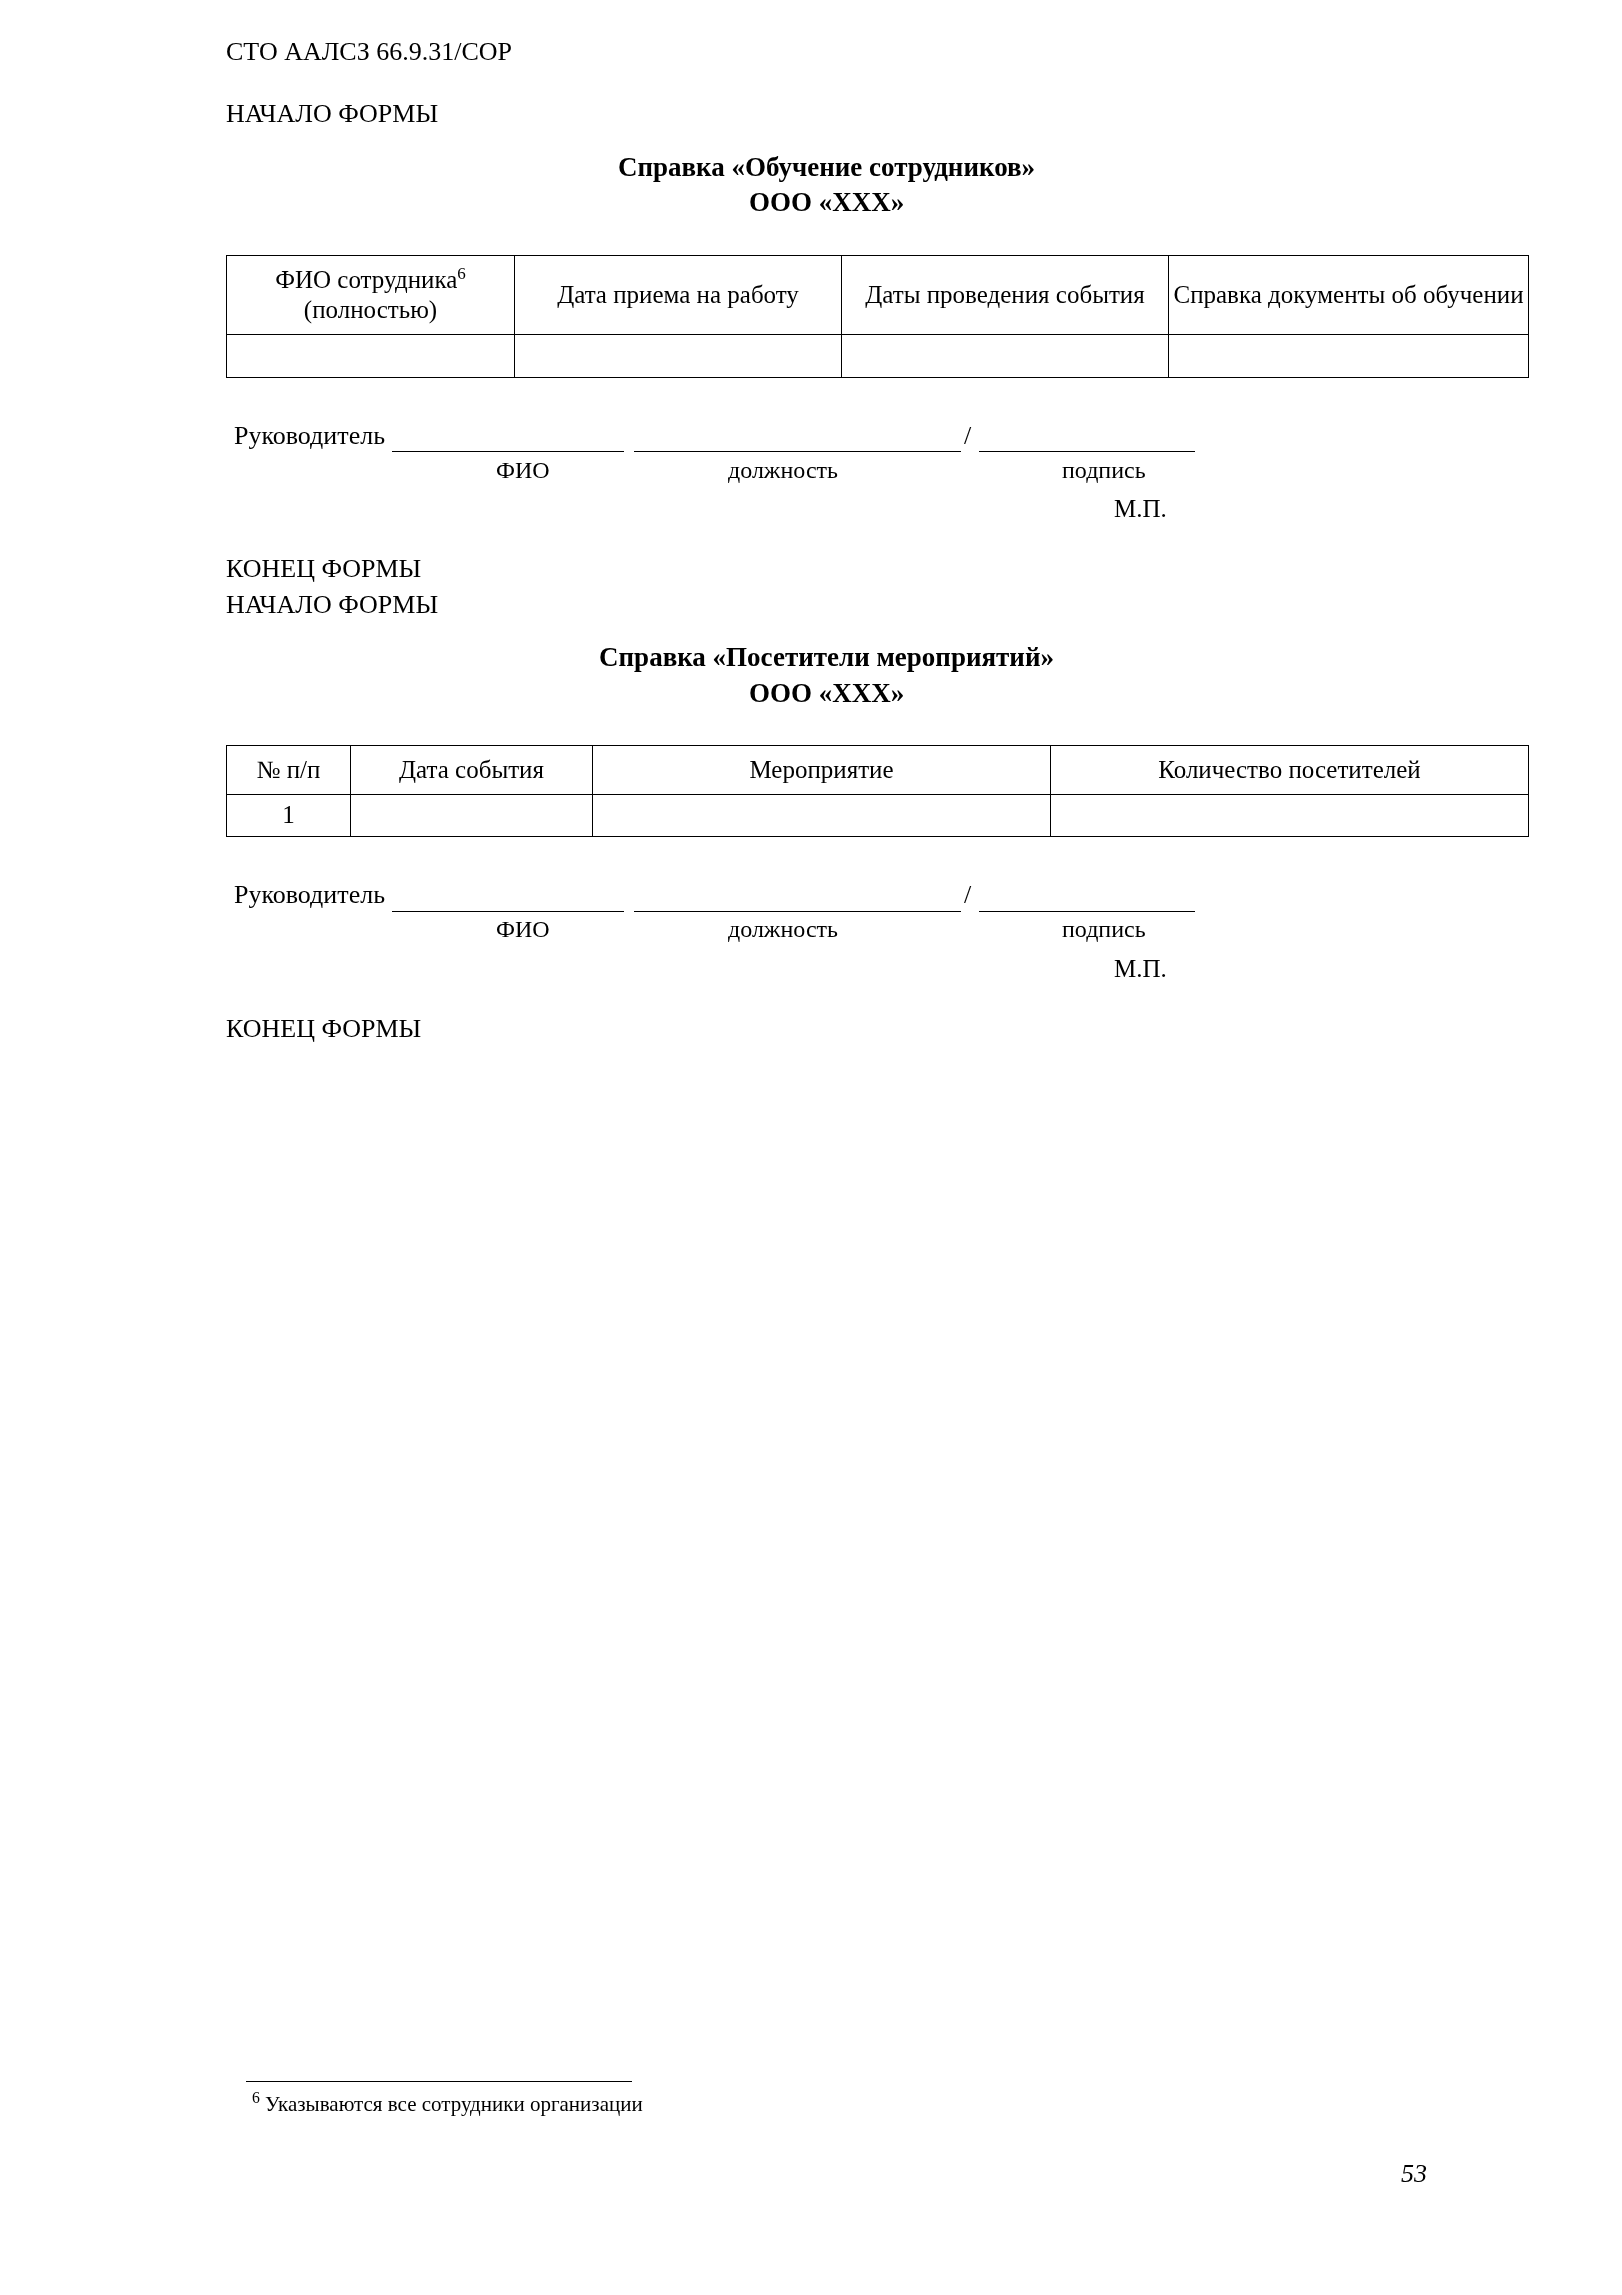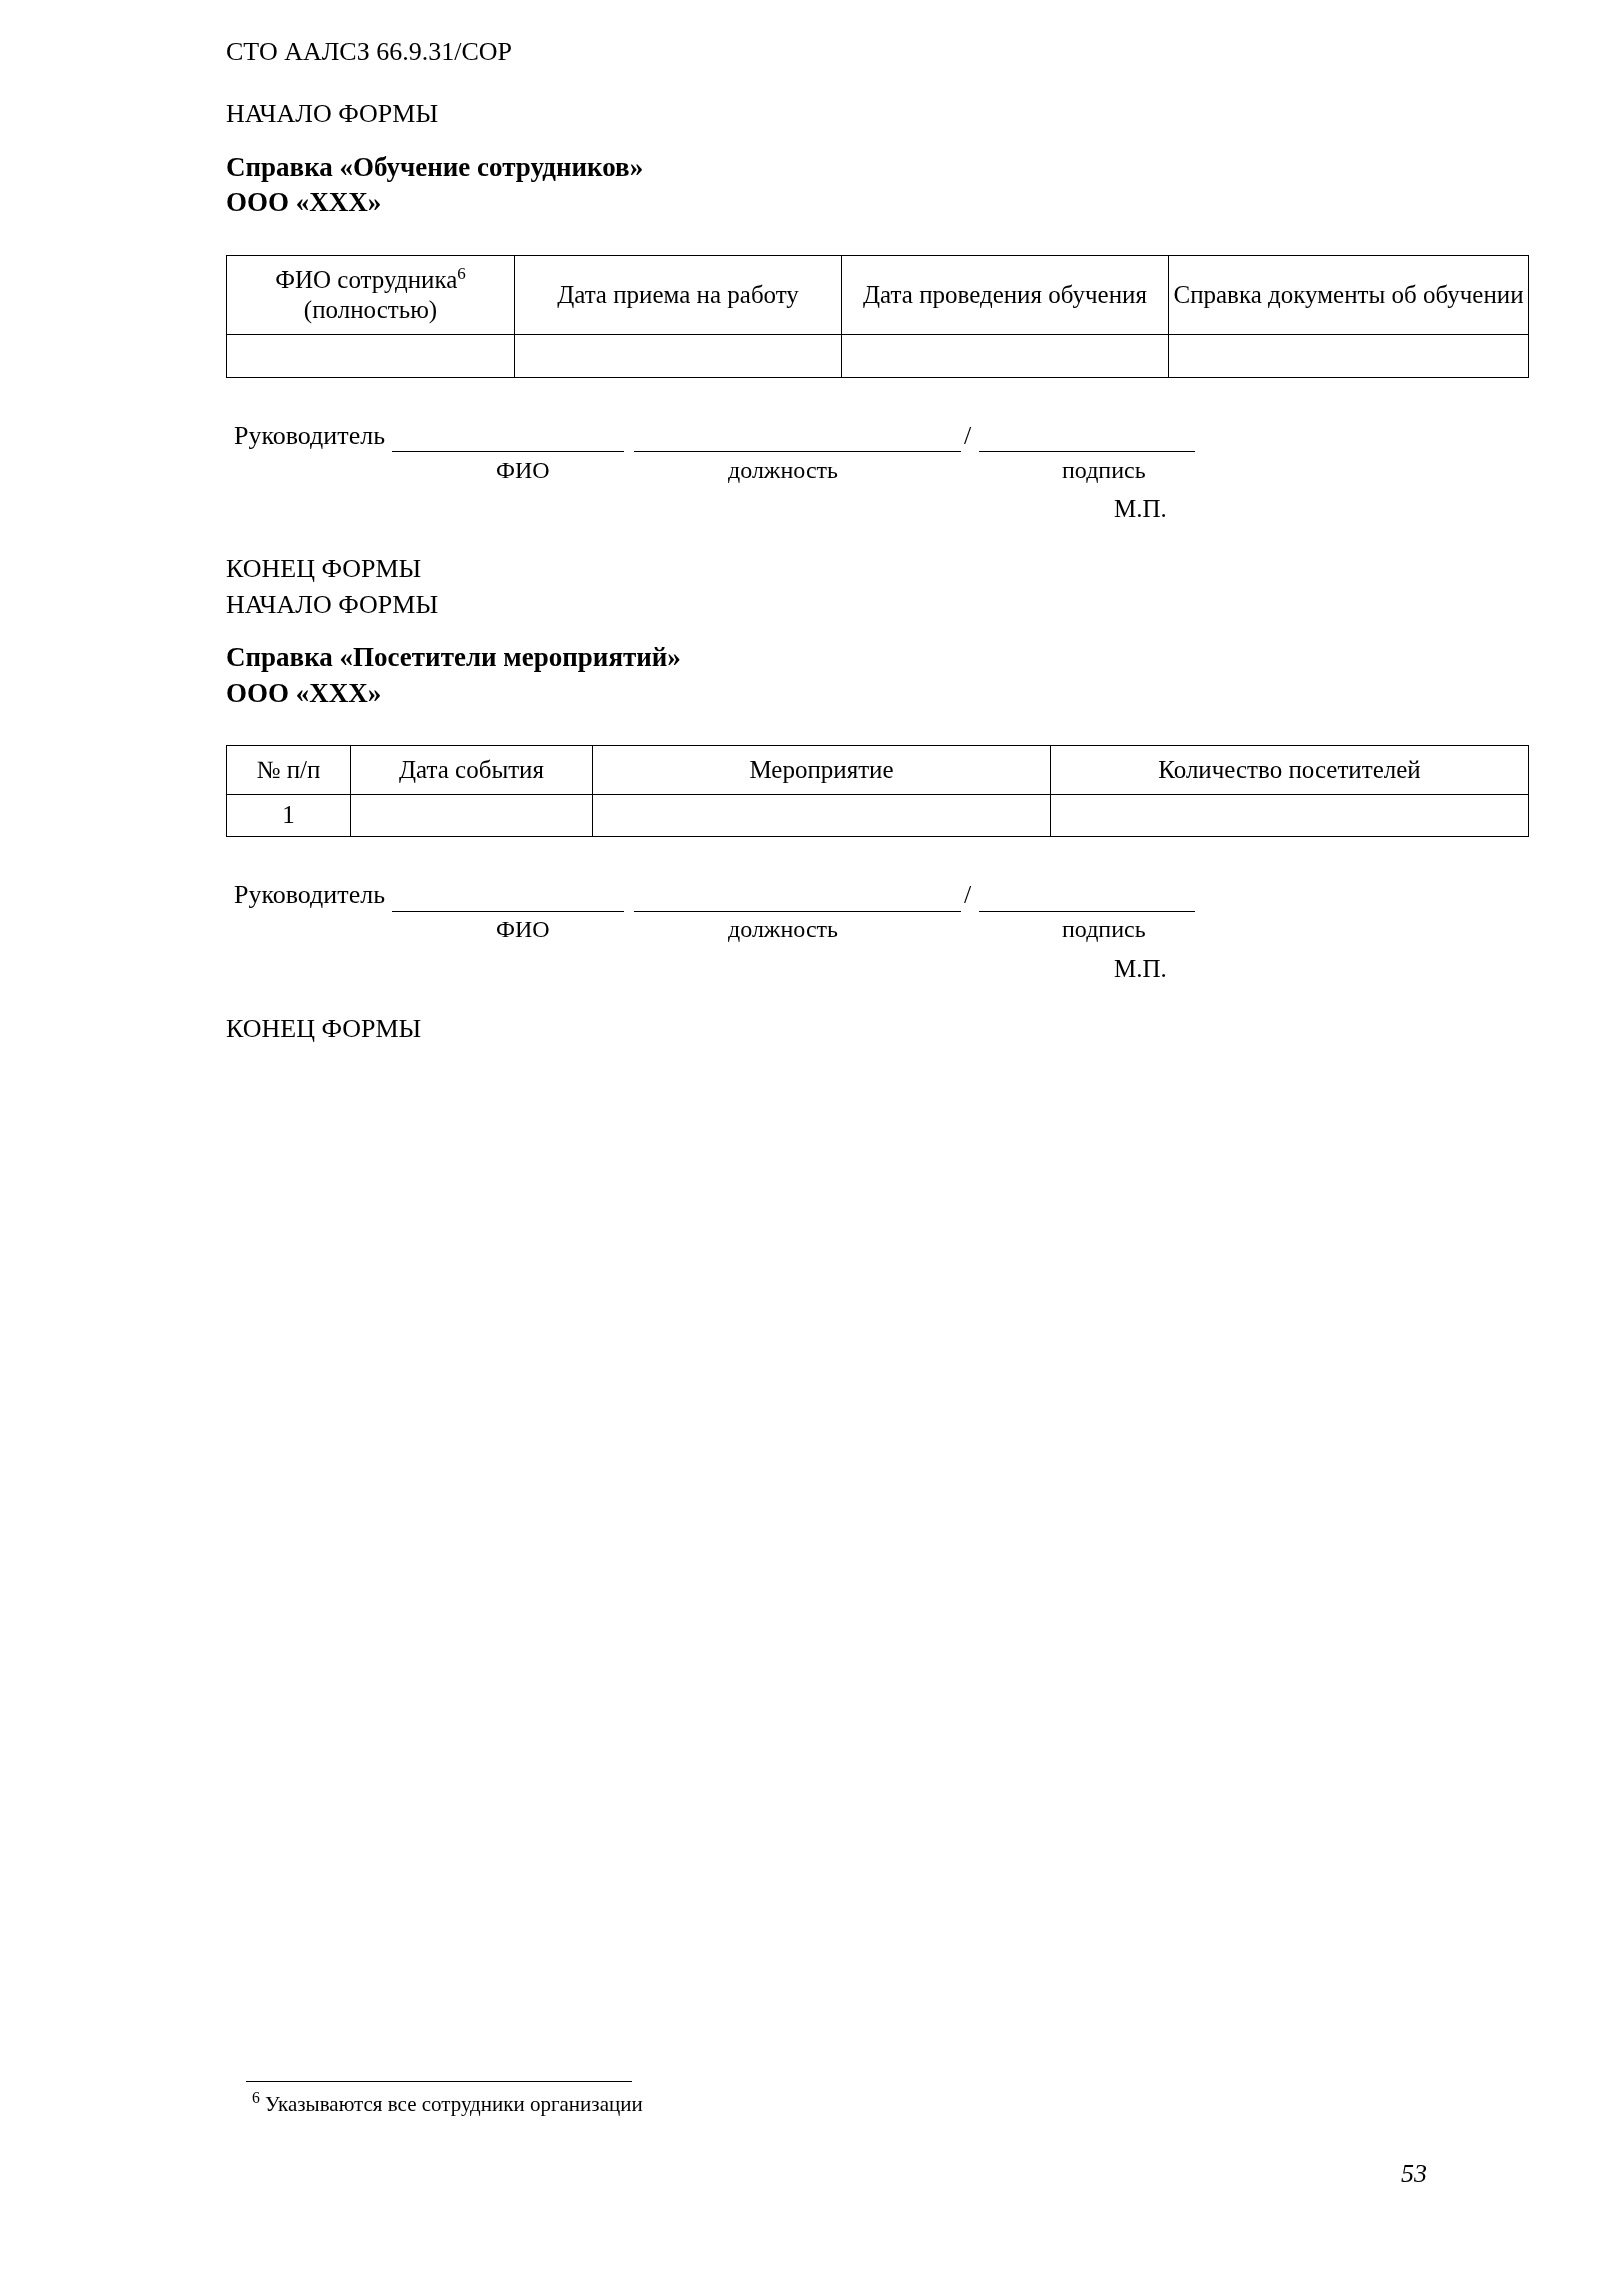--- a/index.html
+++ b/index.html
@@ -26,20 +26,21 @@
     font-size: 26px;
     line-height: 1.3;
     margin: 0 0 27.5px 0;
   }
   .form-marker {
     font-size: 26px;
     line-height: 1.35;
     margin: 0;
   }
   .title-block {
+    text-align: center;
     font-weight: bold;
     font-size: 27px;
     line-height: 1.32;
     margin: 18.3px 0 0 0;
   }
   .title-line {
     display: block;
   }
   table.doc-table {
     border-collapse: collapse;
@@ -168,21 +169,21 @@
       <col style="width:327px">
       <col style="width:360px">
     </colgroup>
     <thead>
       <tr>
         <th>
           <span>ФИО сотрудника</span><sup class="fn">6</sup><br>
           <span>(полностью)</span>
         </th>
         <th>Дата приема на работу</th>
-        <th>Дата проведения обучения</th>
+        <th>Даты проведения события</th>
         <th>Справка документы об обучении</th>
       </tr>
     </thead>
     <tbody>
       <tr>
         <td></td>
         <td></td>
         <td></td>
         <td></td>
       </tr>

